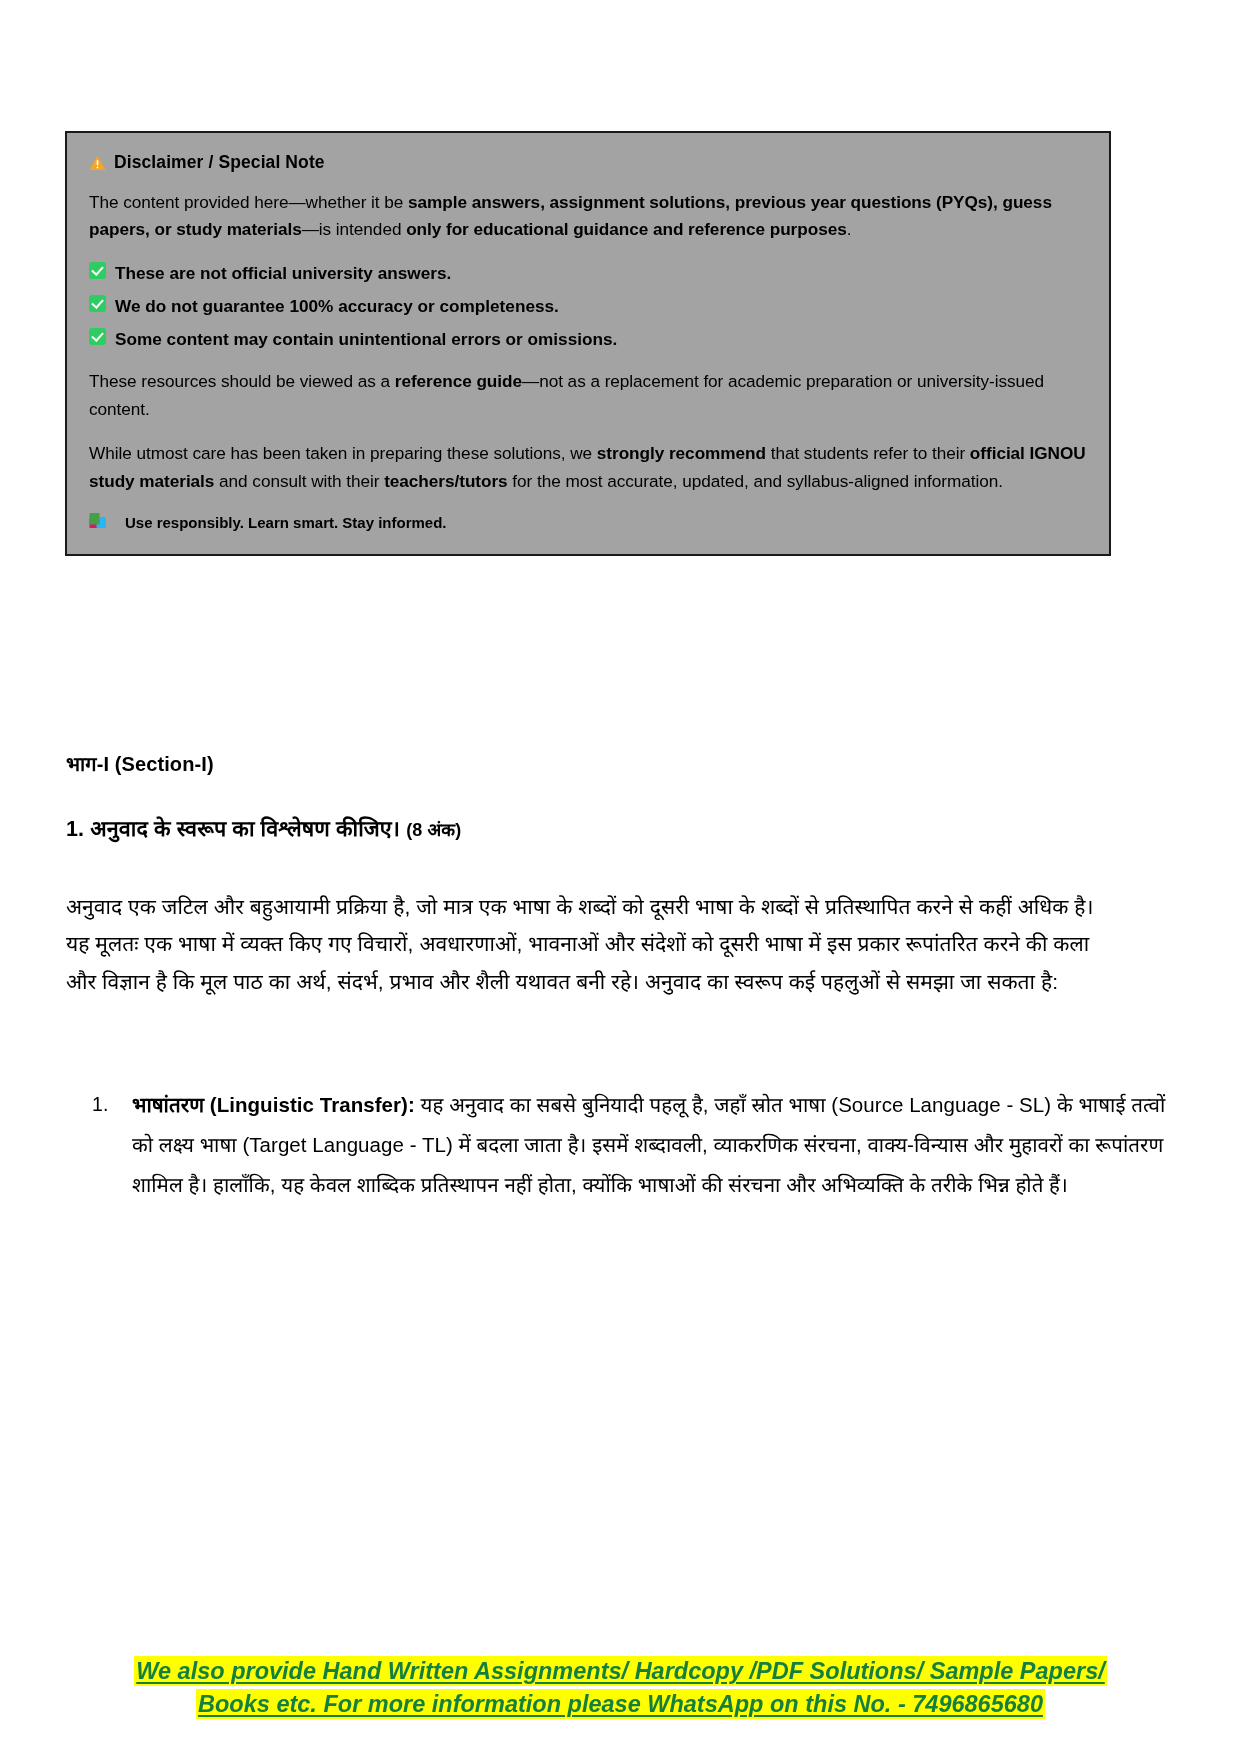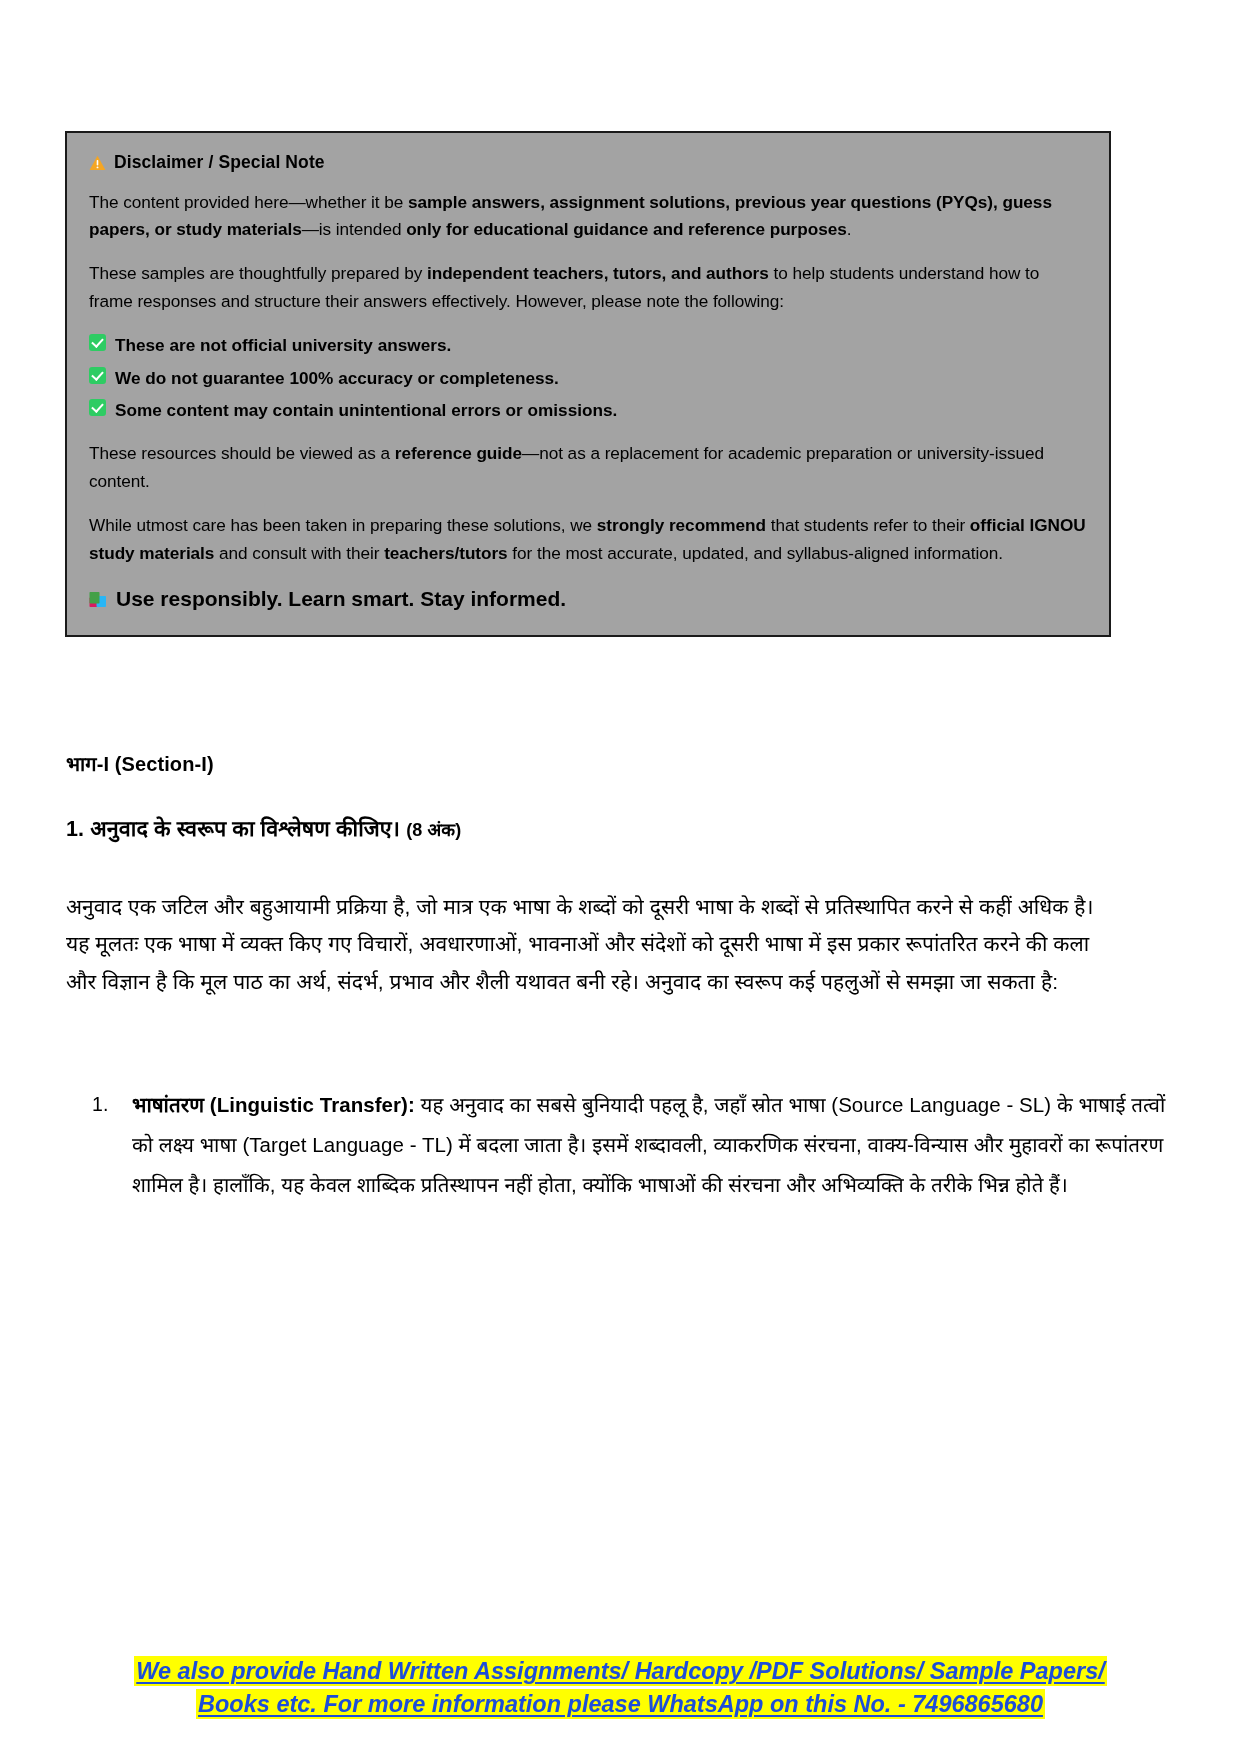--- a/index.html
+++ b/index.html
@@ -99,23 +99,22 @@
     top: 2px;
     width: 5px;
     height: 9px;
     border: solid #ffffff;
     border-width: 0 2px 2px 0;
     transform: rotate(42deg);
   }
 
   .final-line {
     display: flex;
-    align-items: center;
-    gap: 9px;
-    font-size: 21px;
+    gap: 18px;
+    font-size: 15px;
     font-weight: bold;
     line-height: 1.5;
     margin-top: 16px;
   }
 
   .books-icon {
     flex: 0 0 auto;
     width: 18px;
     height: 17px;
     position: relative;
@@ -184,21 +183,21 @@
     position: absolute;
     left: 0;
     right: 0;
     top: 1655px;
     text-align: center;
     line-height: 1.42;
   }
   .footer-note .fline {
     display: inline;
     background: #ffff00;
-    color: #1d4ed8;
+    color: #15803d;
     font-weight: bold;
     font-style: italic;
     font-size: 23.5px;
     text-decoration: underline;
     text-decoration-thickness: 2px;
     text-underline-offset: 3px;
     box-decoration-break: clone;
     -webkit-box-decoration-break: clone;
     padding: 2px 2px;
   }
@@ -217,21 +216,20 @@
           <path d="M8.5 0.8 L16.4 15.1 L0.6 15.1 Z" fill="#f5a623"></path>
           <rect x="7.7" y="5.0" width="1.6" height="5.4" rx="0.7" fill="#ffffff"></rect>
           <circle cx="8.5" cy="12.4" r="0.95" fill="#ffffff"></circle>
         </svg>
       </span>
       <span>Disclaimer / Special Note</span>
     </div>
 
     <p class="disc-p"><span>The content provided here—whether it be </span><b>sample answers, assignment solutions, previous year questions (PYQs), guess papers, or study materials</b><span>—is intended </span><b>only for educational guidance and reference purposes</b><span>.</span></p>
 
-    <p class="disc-p"><span>These samples are thoughtfully prepared by </span><b>independent teachers, tutors, and authors</b><span> to help students understand how to frame responses and structure their answers effectively. However, please note the following:</span></p>
 
     <ul class="check-list">
         <li>
         <span class="check-icon"></span>
         <span>These are not official university answers.</span>
       </li>
         <li>
         <span class="check-icon"></span>
         <span>We do not guarantee 100% accuracy or completeness.</span>
       </li>

